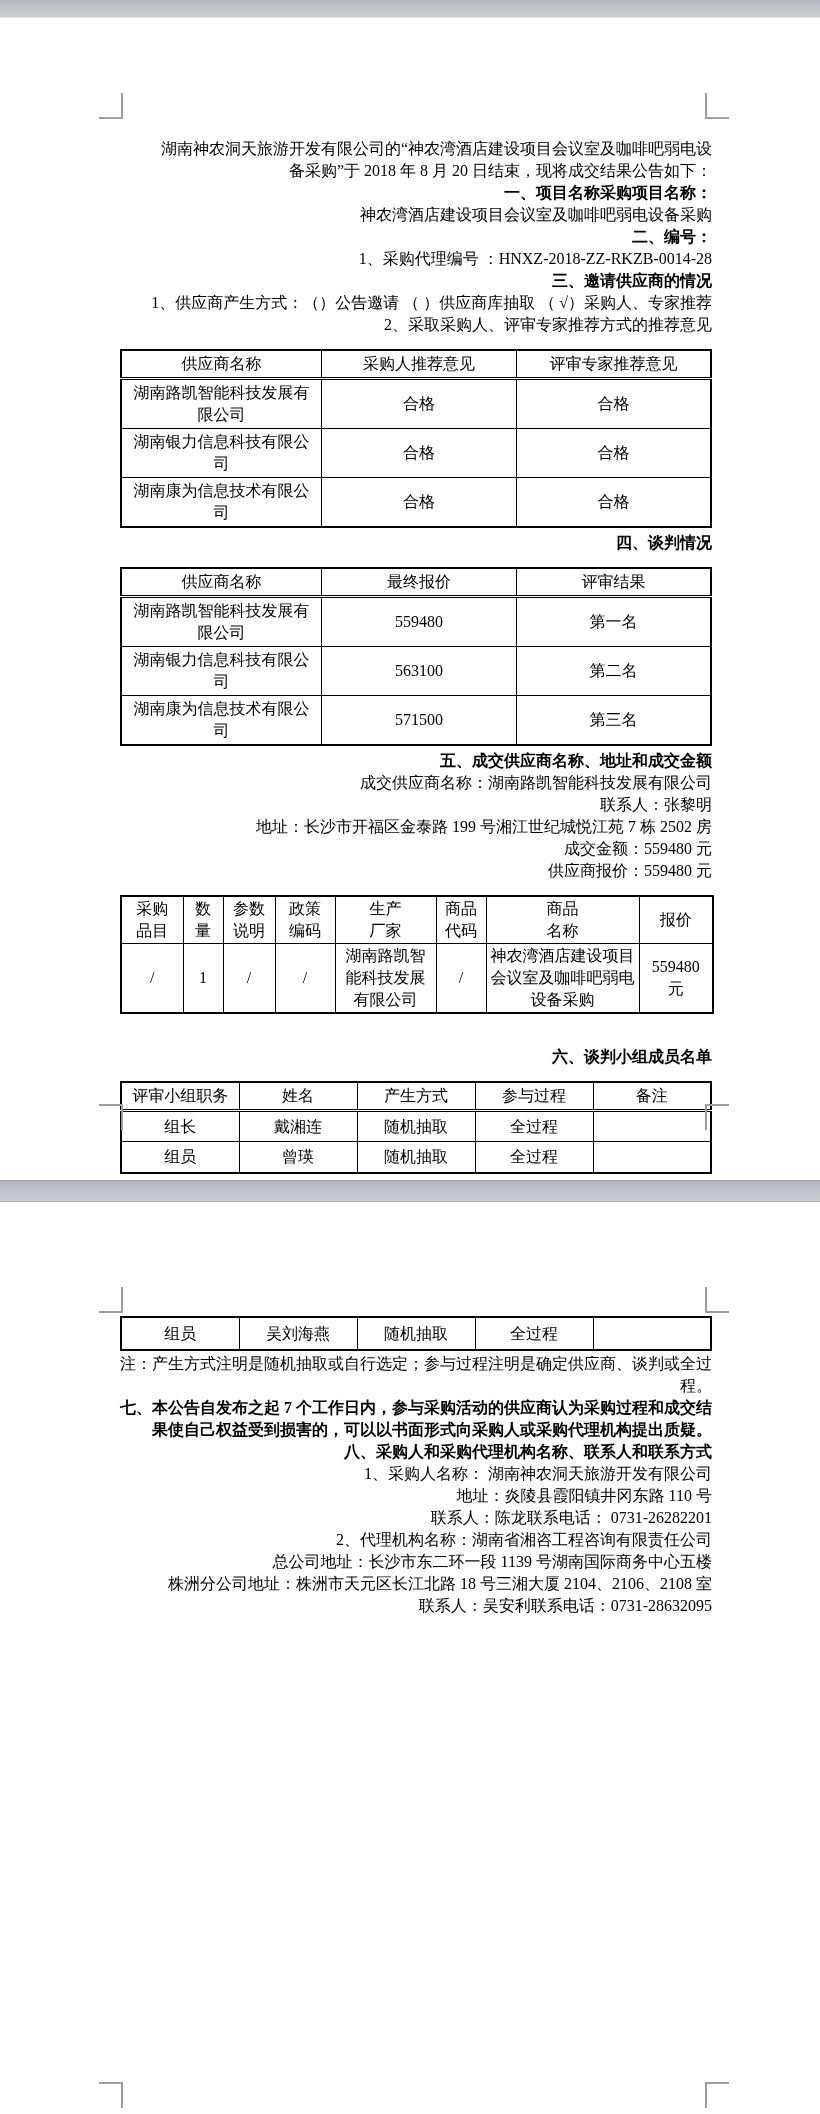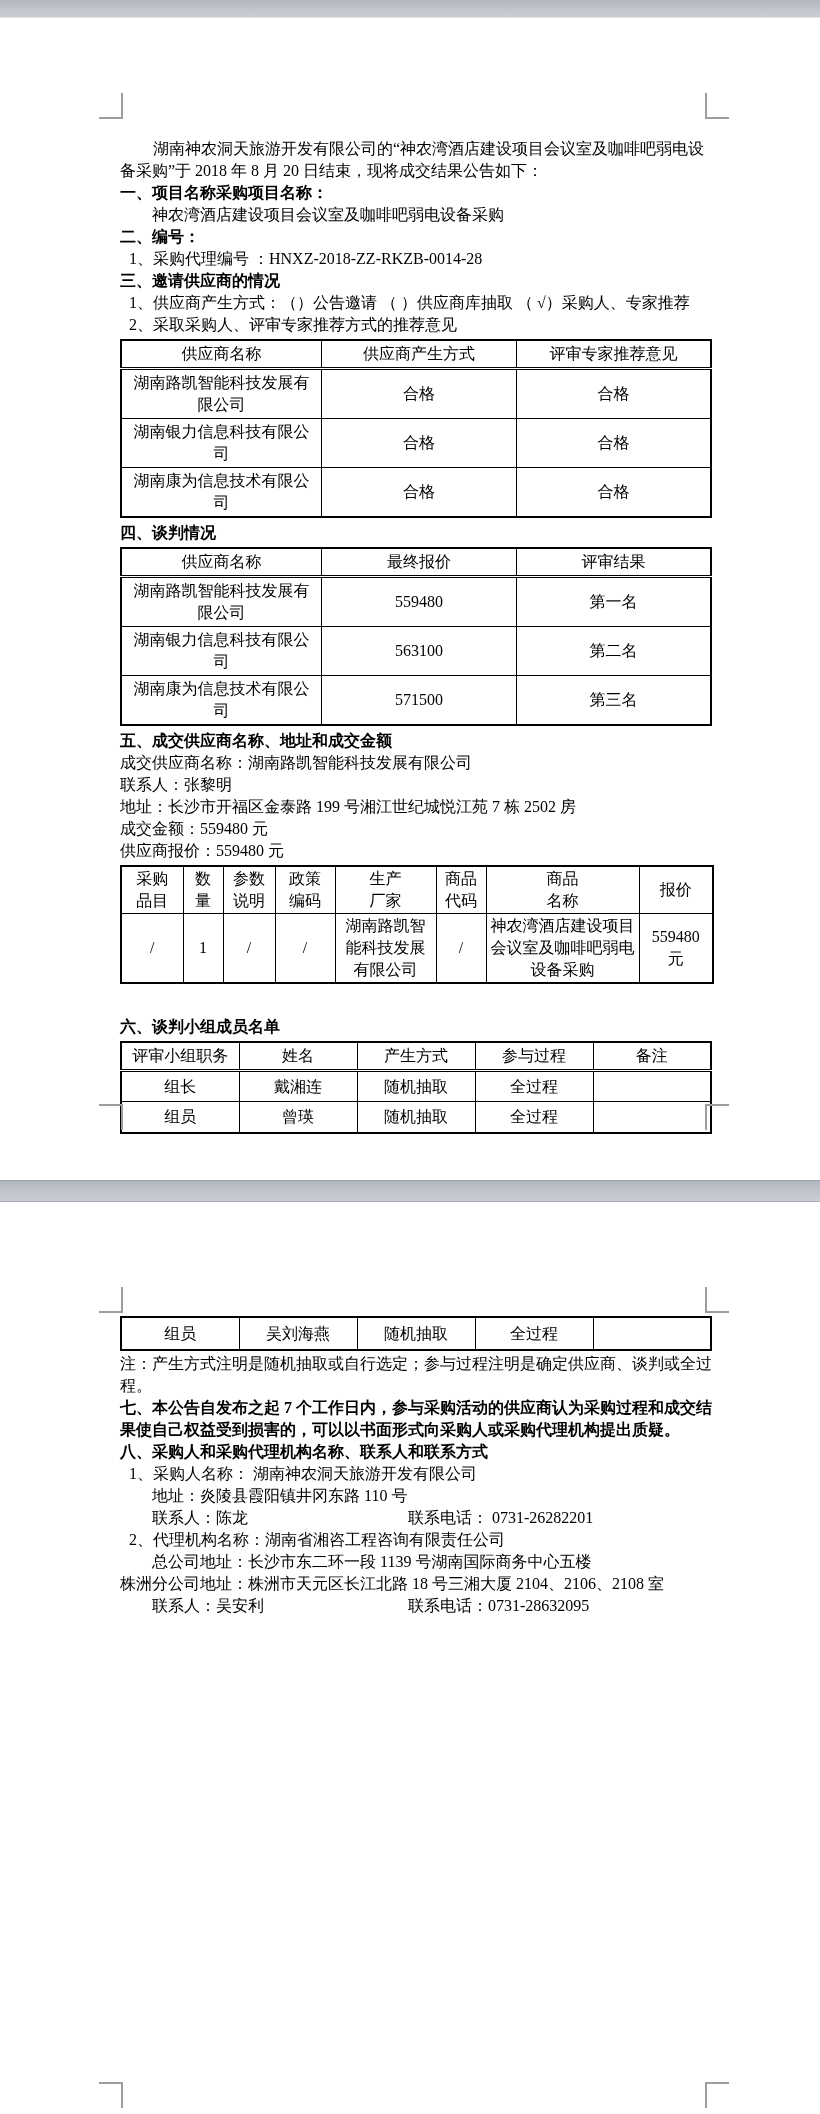--- a/index.html
+++ b/index.html
@@ -20,28 +20,28 @@
   .mark { position:absolute; width:24px; height:26px; }
   .mk-v-r-h-b { border-right:2px solid #9d9d9d; border-bottom:2px solid #9d9d9d; } 
   .mk-v-l-h-b { border-left:2px solid #9d9d9d;  border-bottom:2px solid #9d9d9d; } 
   .mk-v-r-h-t { border-right:2px solid #9d9d9d; border-top:2px solid #9d9d9d; }    
   .mk-v-l-h-t { border-left:2px solid #9d9d9d;  border-top:2px solid #9d9d9d; }    
 
   .content { padding:0 108px 0 120px; font-size:16px; line-height:22px; color:#000; }
   .page1 .content { padding-top:120px; }
   .page2 .content { padding-top:114px; }
 
-  p { margin:0; }
+  p { margin:0;text-align:right; }
   .indent2 { text-indent:33px; }
   .h { font-weight:bold; }
   .sub { padding-left:9px; }
   .ind { padding-left:32px; }
   .pair .k { display:inline-block; min-width:256px; }
 
-  table { border-collapse:collapse; width:100%; table-layout:fixed; margin:3px 0 4px 0; border:2px solid #000; }
+  table { border-collapse:collapse; width:100%; table-layout:fixed; margin:13px 0 4px 0; border:2px solid #000; }
   th,td { border:1px solid #000; text-align:center; vertical-align:middle; font-weight:normal;
           font-size:16px; line-height:22px; padding:2px 4px; word-break:break-all; }
   .t-recommend thead th, .t-negotiation thead th, .t-panel thead th { border-bottom:3px double #000; height:26px; }
   .t-recommend td, .t-negotiation td { height:48px; }
   .t-panel td { height:31px; }
   .t-goods th { white-space:pre-line; padding:1px 4px; }
   .t-goods td { padding:1px 4px; }
   .s6-title { margin-top:32px; }
   .t-cont { margin:0 0 2px 0; }
   .t-cont td { height:33px; }
@@ -74,21 +74,21 @@
 
       <table class="t-recommend">
         <colgroup>
             <col style="width:34%">
             <col style="width:33%">
             <col style="width:33%">
           </colgroup>
         <thead>
           <tr>
             <th>供应商名称</th>
-            <th>供应商产生方式</th>
+            <th>采购人推荐意见</th>
             <th>评审专家推荐意见</th>
           </tr>
         </thead>
         <tbody>
           <tr>
             <td>湖南路凯智能科技发展有限公司</td>
             <td>合格</td>
             <td>合格</td>
           </tr>
           <tr>

